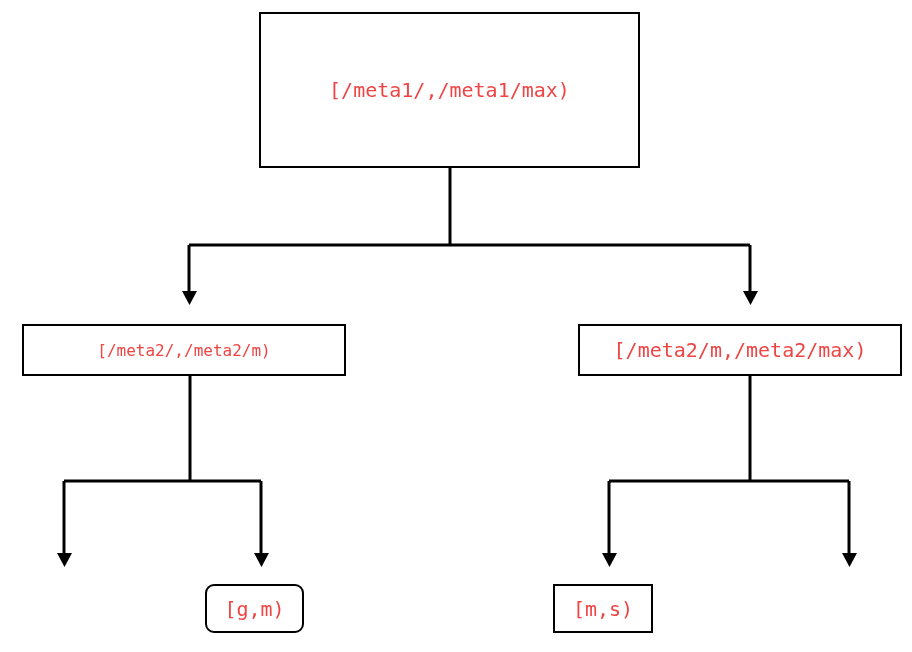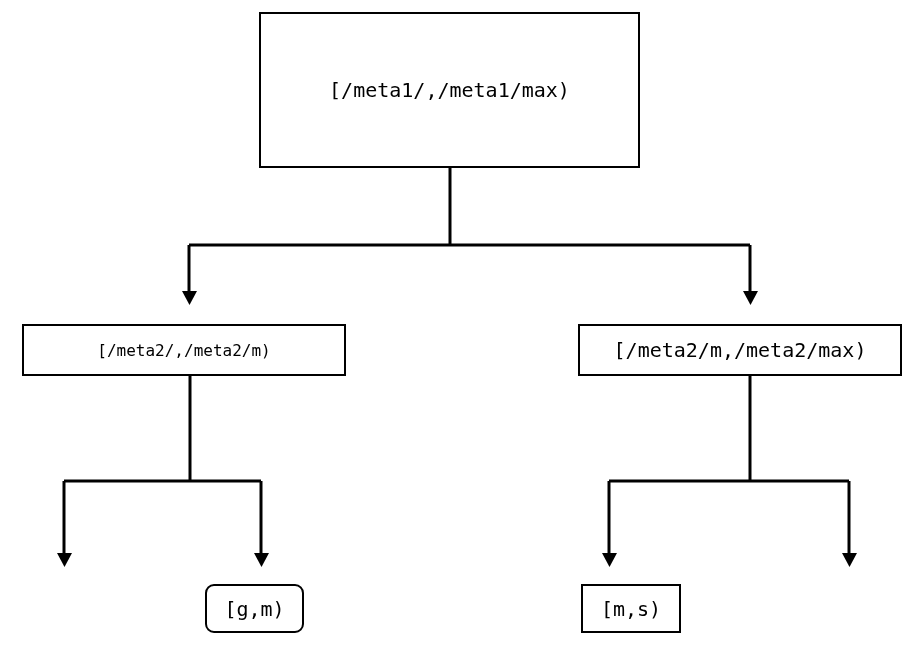--- a/index.html
+++ b/index.html
@@ -36,21 +36,21 @@
     background: #ffffff;
     color: #000000;
     display: flex;
     align-items: center;
     justify-content: center;
     text-align: center;
     white-space: pre;
     letter-spacing: 0px;
   }
   .node-label {
-    color: #000000;
+    color: #ef4444;
     white-space: pre;
   }
 
   
   #node-root {
     left: 259px;
     top: 12px;
     width: 381px;
     height: 156px;
     font-size: 20px;
@@ -80,21 +80,21 @@
   }
   #node-leaf-gm {
     left: 205px;
     top: 584px;
     width: 99px;
     height: 49px;
     font-size: 20px;
     border-radius: 9px;
   }
   #node-leaf-ms {
-    left: 581px;
+    left: 553px;
     top: 584px;
     width: 100px;
     height: 49px;
     font-size: 20px;
   }
   #node-leaf-smax {
     left: 777px;
     top: 584px;
     width: 125px;
     height: 49px;

